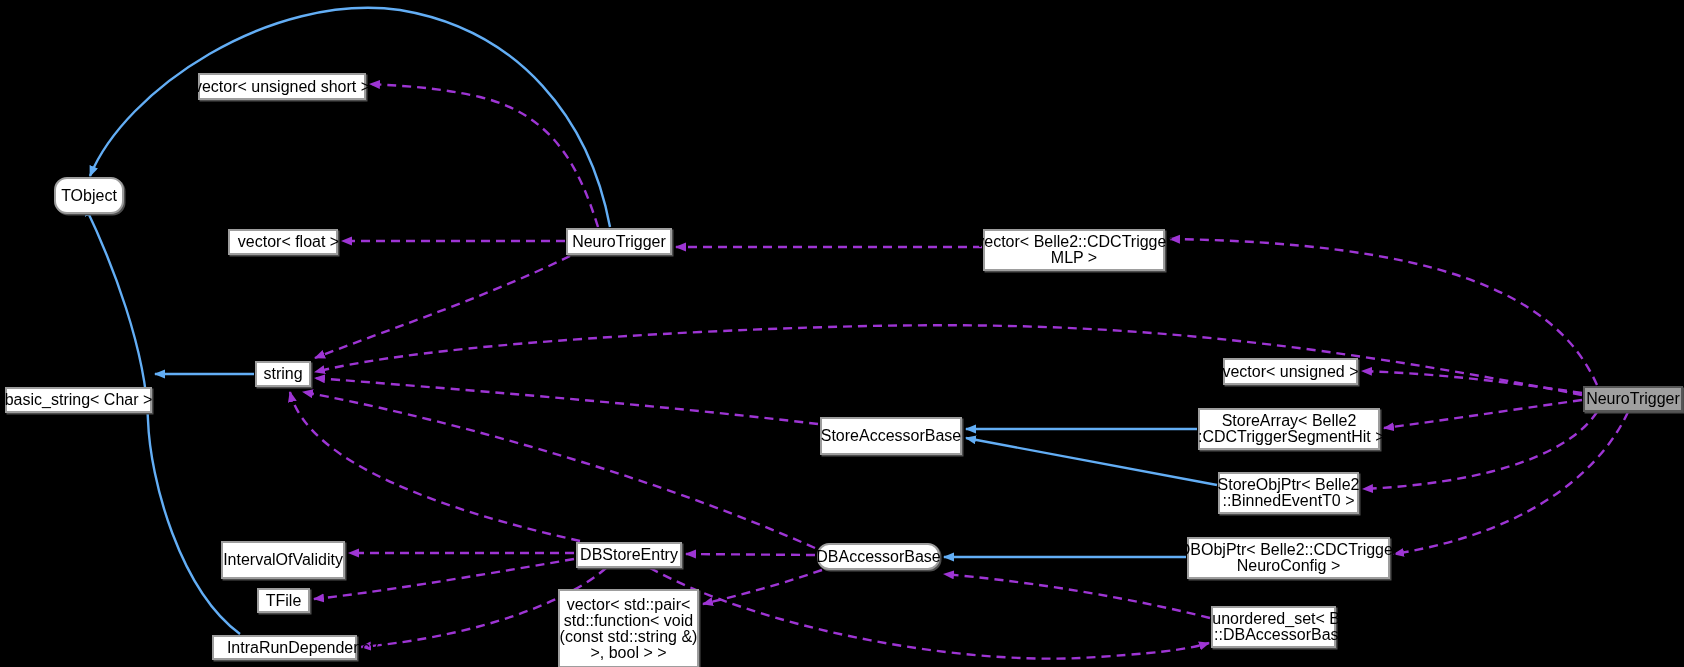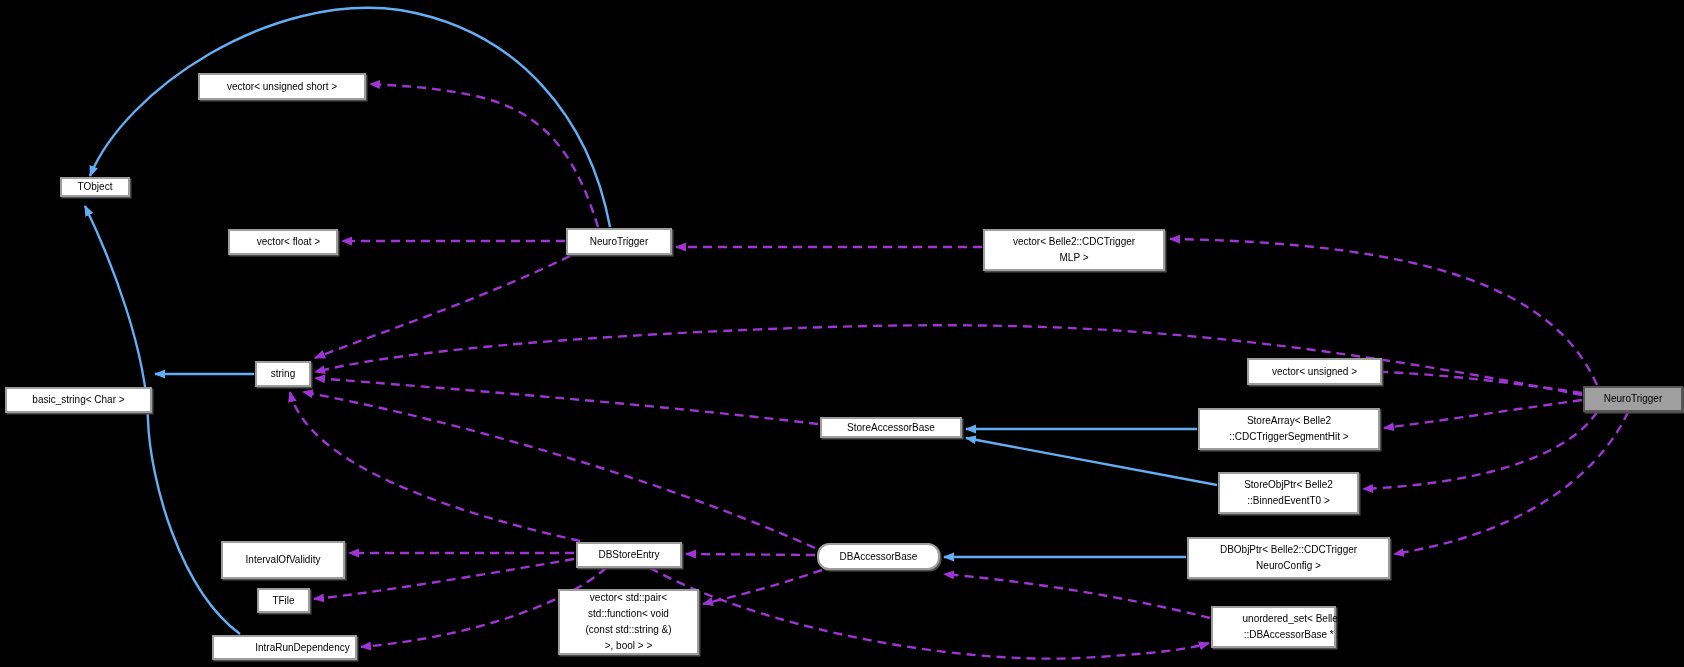--- a/index.html
+++ b/index.html
@@ -20,21 +20,21 @@
   }
   .edge-solid { fill: none; stroke-width: 2.4px; }
   .edge-dashed { fill: none; stroke-width: 2.4px; stroke-dasharray: 9 6; }
   .node {
     position: absolute;
     box-sizing: border-box;
     background: #ffffff;
     border: 2px solid #9d9d9d;
     box-shadow: 1.5px 1.5px 0 #4e4e4e;
     color: #000000;
-    font-size: 10px;
+    font-size: 16px;
     line-height: 16px;
     display: flex;
     flex-direction: column;
     align-items: center;
     justify-content: center;
     text-align: center;
     white-space: nowrap;
     cursor: pointer;
   }
   .node.current {
@@ -80,21 +80,21 @@
         <path d="M 606,568 C 570,600 482,636 361,647" class="edge-dashed" stroke="#9e35d4" marker-end="url(#arrow-purple)"></path>
         <path d="M 815,555 L 686,554" class="edge-dashed" stroke="#9e35d4" marker-end="url(#arrow-purple)"></path>
         <path d="M 822,570 C 770,588 727,598 703,604" class="edge-dashed" stroke="#9e35d4" marker-end="url(#arrow-purple)"></path>
         <path d="M 650,568 C 760,628 950,664 1080,658 C 1150,654 1186,650 1209,643" class="edge-dashed" stroke="#9e35d4" marker-end="url(#arrow-purple)"></path>
         <path d="M 1210,618 C 1110,593 1012,580 944,574" class="edge-dashed" stroke="#9e35d4" marker-end="url(#arrow-purple)"></path>
         <path d="M 1597,412 C 1565,460 1472,484 1363,489" class="edge-dashed" stroke="#9e35d4" marker-end="url(#arrow-purple)"></path>
         <path d="M 1628,412 C 1606,460 1544,530 1394,554" class="edge-dashed" stroke="#9e35d4" marker-end="url(#arrow-purple)"></path>
       </g>
   </svg>
   <div id="nodes">
-      <div class="node" style="left: 60px; top: 177px; width: 70px; height: 20px;">
+      <div class="node" style="left: 54px; top: 177px; width: 70px; height: 37px; border-radius: 13px;">
         <span>TObject</span>
       </div>
       <div class="node" style="left: 198px; top: 73px; width: 168px; height: 27px;">
         <span>vector&lt; unsigned short &gt;</span>
       </div>
       <div class="node" style="left: 228px; top: 229px; width: 110px; height: 26px; padding-left: 11px;">
         <span>vector&lt; float &gt;</span>
       </div>
       <div class="node" style="left: 566px; top: 228px; width: 106px; height: 27px;">
         <span>NeuroTrigger</span>
@@ -102,24 +102,24 @@
       <div class="node" style="left: 983px; top: 229px; width: 182px; height: 42px;">
         <span>vector&lt; Belle2::CDCTrigger</span>
         <span>MLP &gt;</span>
       </div>
       <div class="node" style="left: 5px; top: 361px; width: 147px; height: 26px; margin-top: 26px;">
         <span>basic_string&lt; Char &gt;</span>
       </div>
       <div class="node" style="left: 255px; top: 361px; width: 56px; height: 26px;">
         <span>string</span>
       </div>
-      <div class="node" style="left: 1223px; top: 358px; width: 135px; height: 27px; margin-left: 24px;">
+      <div class="node" style="left: 1223px; top: 358px; width: 135px; height: 27px;">
         <span>vector&lt; unsigned &gt;</span>
       </div>
-      <div class="node" style="left: 820px; top: 417px; width: 142px; height: 21px;">
+      <div class="node" style="left: 820px; top: 417px; width: 142px; height: 38px;">
         <span>StoreAccessorBase</span>
       </div>
       <div class="node" style="left: 1198px; top: 408px; width: 182px; height: 42px;">
         <span>StoreArray&lt; Belle2</span>
         <span>::CDCTriggerSegmentHit &gt;</span>
       </div>
       <div class="node" style="left: 1218px; top: 472px; width: 141px; height: 42px;">
         <span>StoreObjPtr&lt; Belle2</span>
         <span>::BinnedEventT0 &gt;</span>
       </div>
@@ -135,21 +135,21 @@
       <div class="node" style="left: 817px; top: 543px; width: 123px; height: 27px; border-radius: 12px;">
         <span>DBAccessorBase</span>
       </div>
       <div class="node" style="left: 1187px; top: 537px; width: 203px; height: 42px; text-align: center;">
         <span>DBObjPtr&lt; Belle2::CDCTrigger</span>
         <span>NeuroConfig &gt;</span>
       </div>
       <div class="node" style="left: 257px; top: 588px; width: 53px; height: 25px;">
         <span>TFile</span>
       </div>
-      <div class="node" style="left: 558px; top: 589px; width: 141px; height: 66px;">
+      <div class="node" style="left: 558px; top: 589px; width: 141px; height: 79px;">
         <span>vector&lt; std::pair&lt;</span>
         <span>std::function&lt; void</span>
         <span>(const std::string &amp;)</span>
         <span>&gt;, bool &gt; &gt;</span>
       </div>
       <div class="node" style="left: 212px; top: 635px; width: 145px; height: 25px; padding-left: 36px;">
         <span>IntraRunDependency</span>
       </div>
       <div class="node" style="left: 1211px; top: 606px; width: 125px; height: 42px; padding-left: 39px;">
         <span>unordered_set&lt; Belle2</span>

